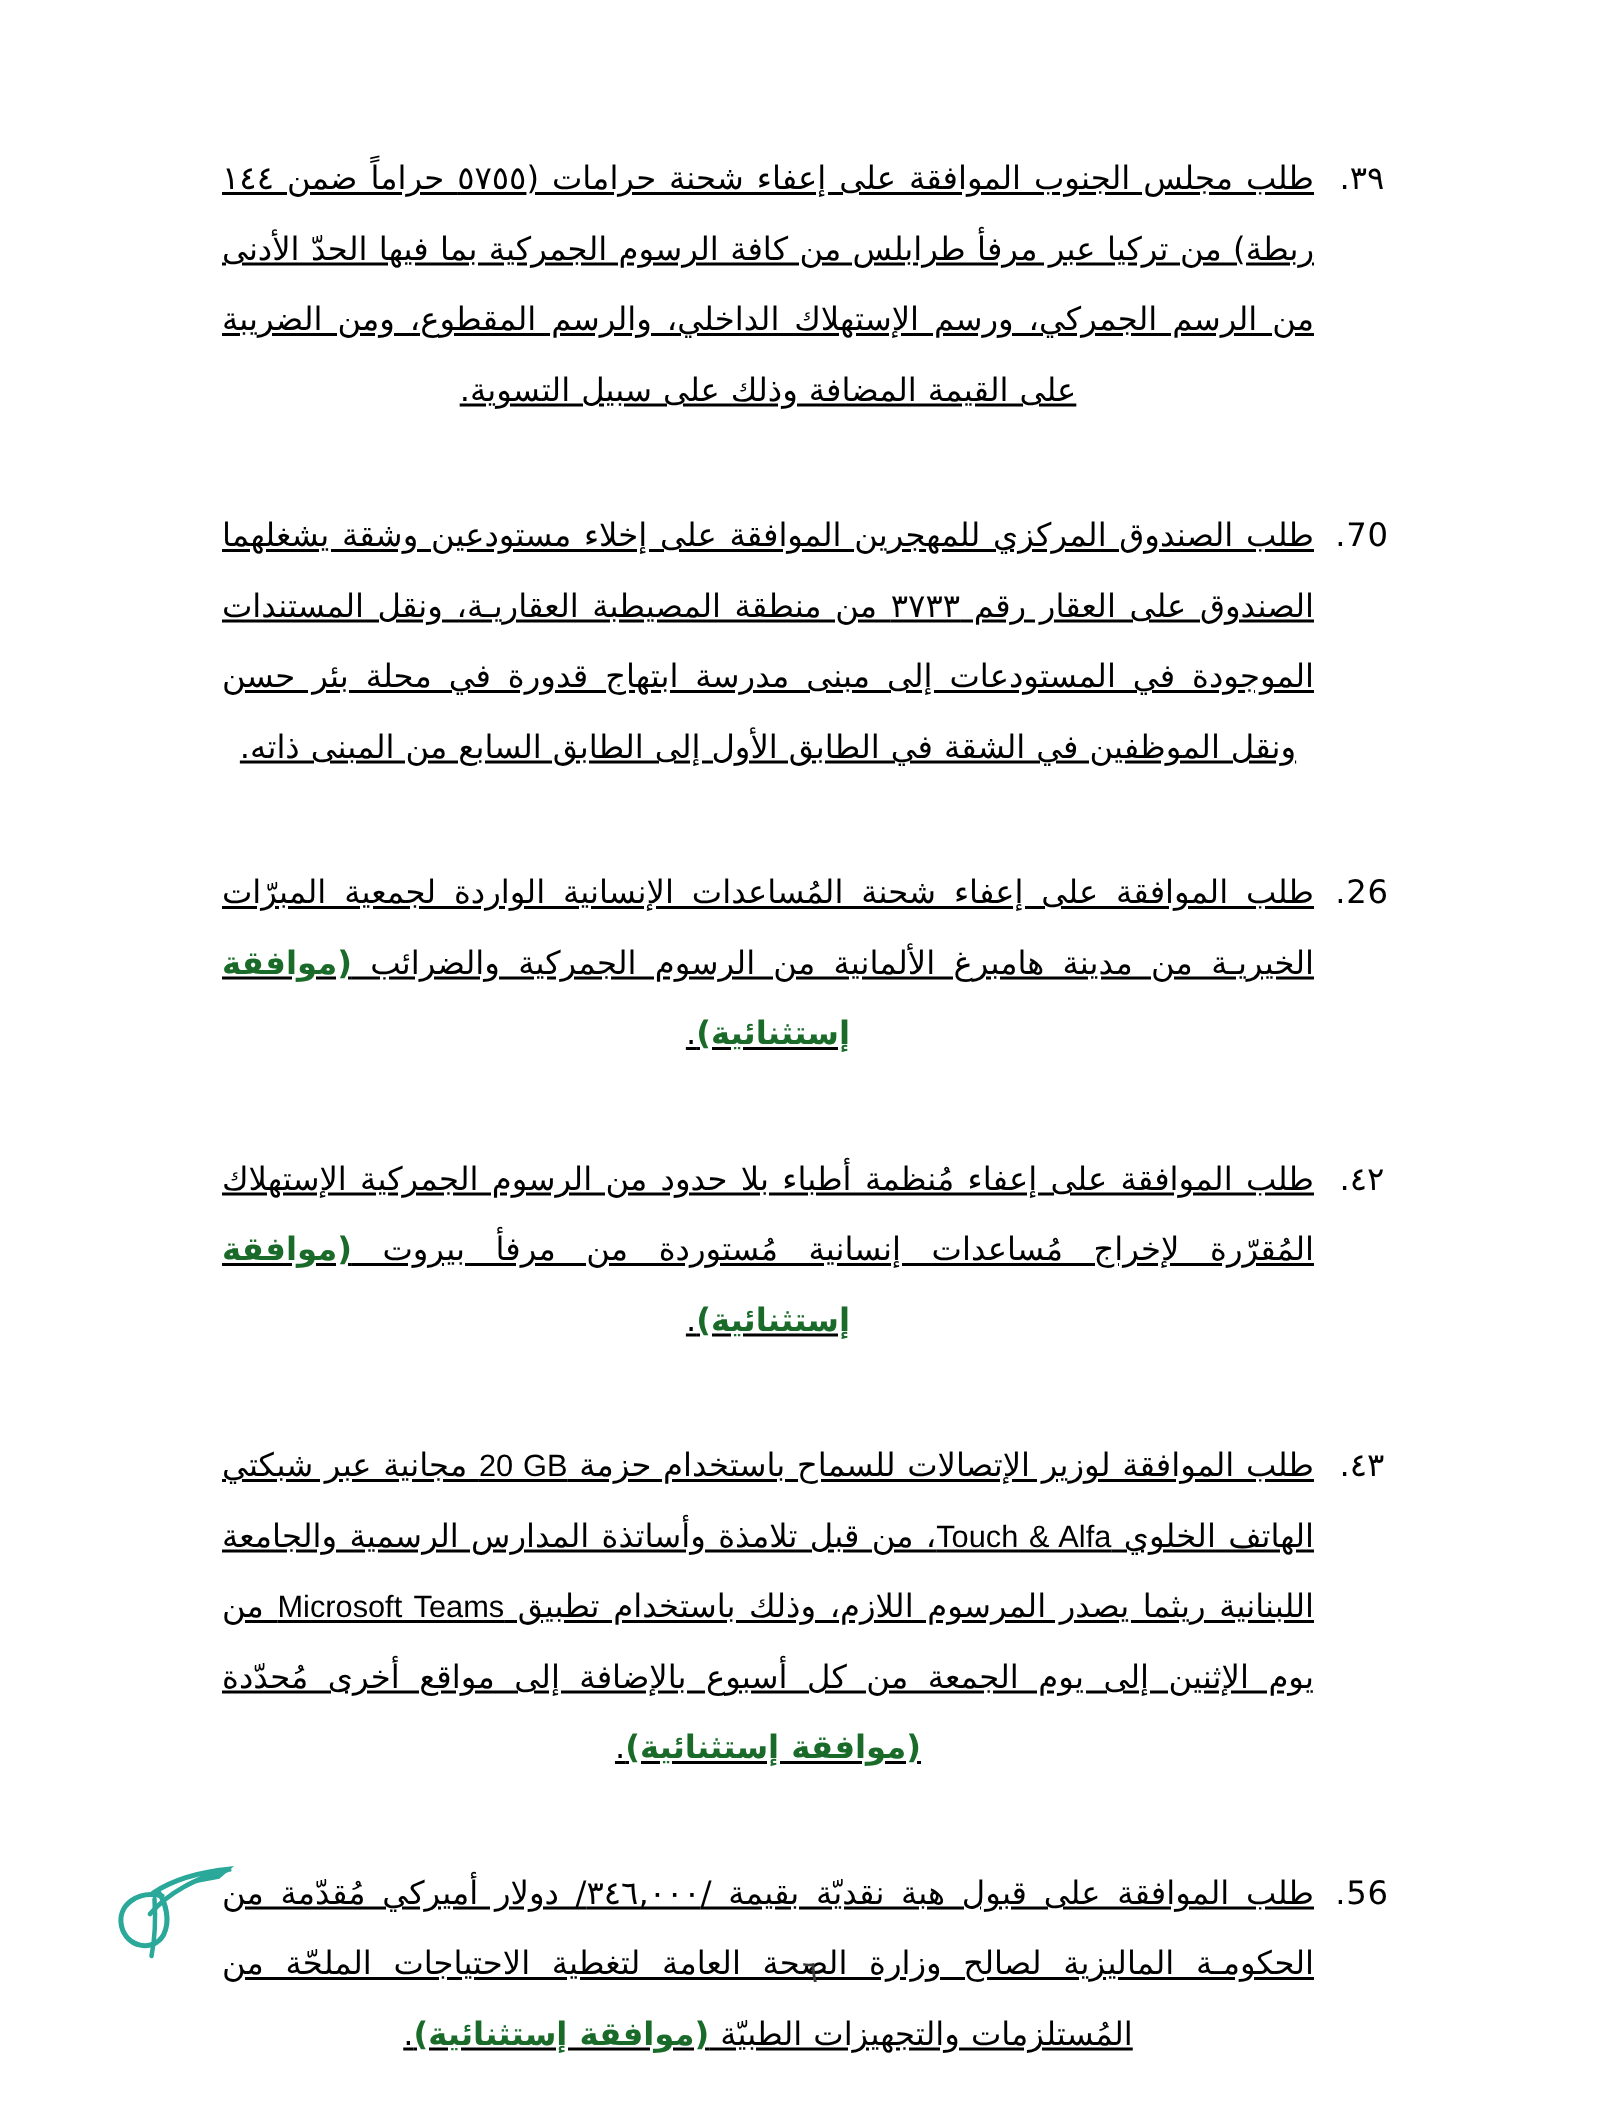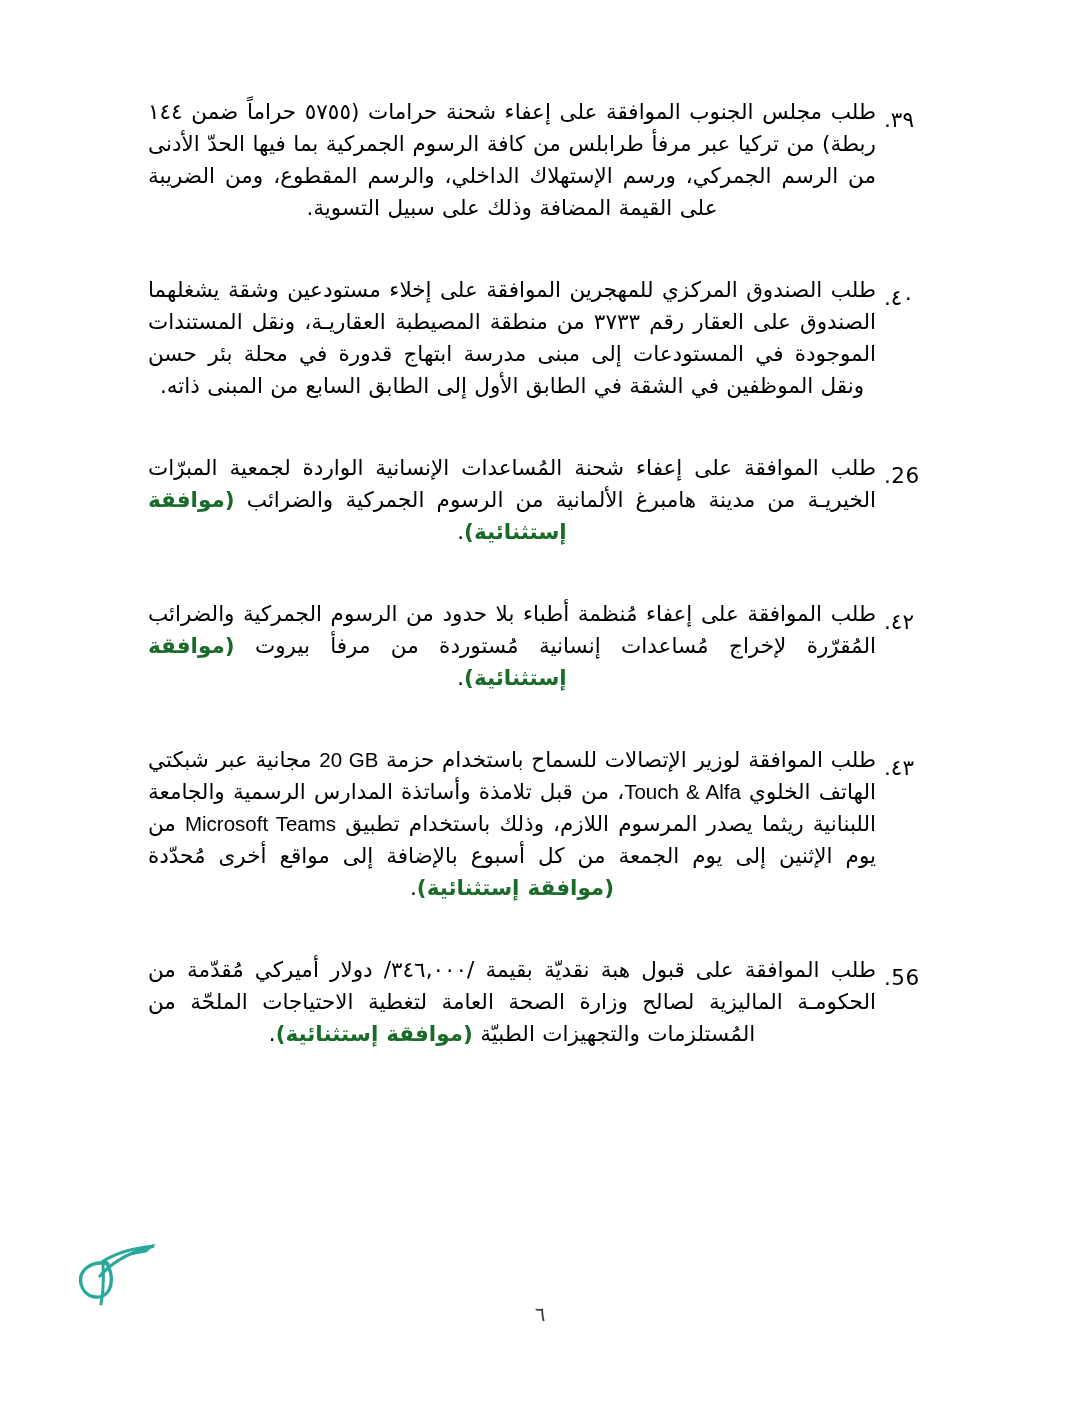--- a/index.html
+++ b/index.html
@@ -33,39 +33,40 @@
     flex-direction: row;
     align-items: flex-start;
     margin-bottom: 50px;
   }
 
   .item:last-of-type { margin-bottom: 0; }
 
   .item-number {
     flex: 0 0 auto;
     width: 56px;
-    text-align: left;
+    text-align: center;
     font-size: 21.5px;
     line-height: 47px;
     letter-spacing: 0.5px;
     white-space: nowrap;
     padding-left: 8px;
     box-sizing: border-box;
     direction: rtl;
     unicode-bidi: isolate;
   }
 
   .item-body {
     flex: 1 1 auto;
     font-size: 21.5px;
-    line-height: 32px;
+    line-height: 47px;
     text-align: justify;
     text-justify: inter-word;
     direction: rtl;
     word-spacing: 0.5px;
+    text-decoration: underline;
   }
 
   
   .item-body.center-last { text-align-last: center; }
 
   .latin {
     direction: ltr;
     unicode-bidi: isolate;
     font-family: "Liberation Sans", "DejaVu Sans", sans-serif;
     font-size: 20.5px;
@@ -103,32 +104,32 @@
 <div class="page">
 
   <div class="content">
 
     <div class="item">
       <div class="item-number">٣٩.</div>
       <div class="item-body center-last"><span>طلب مجلس الجنوب الموافقة على إعفاء شحنة حرامات (٥٧٥٥ حراماً ضمن ١٤٤ ربطة) من تركيا عبر مرفأ طرابلس من كافة الرسوم الجمركية بما فيها الحدّ الأدنى من الرسم الجمركي، ورسم الإستهلاك الداخلي، والرسم المقطوع، ومن الضريبة على القيمة المضافة وذلك على سبيل التسوية.</span></div>
     </div>
 
     <div class="item">
-      <div class="item-number">٤٠.</div>
+      <div class="item-number">70.</div>
       <div class="item-body center-last"><span>طلب الصندوق المركزي للمهجرين الموافقة على إخلاء مستودعين وشقة يشغلهما الصندوق على العقار رقم ٣٧٣٣ من منطقة المصيطبة العقاريـة، ونقل المستندات الموجودة في المستودعات إلى مبنى مدرسة ابتهاج قدورة في محلة بئر حسن ونقل الموظفين في الشقة في الطابق الأول إلى الطابق السابع من المبنى ذاته.</span></div>
     </div>
 
     <div class="item">
       <div class="item-number">26.</div>
       <div class="item-body center-last"><span>طلب الموافقة على إعفاء شحنة المُساعدات الإنسانية الواردة لجمعية المبرّات الخيريـة من مدينة هامبرغ الألمانية من الرسوم الجمركية والضرائب </span><span class="approval">(موافقة إستثنائية)</span><span>.</span></div>
     </div>
 
     <div class="item">
       <div class="item-number">٤٢.</div>
-      <div class="item-body center-last"><span>طلب الموافقة على إعفاء مُنظمة أطباء بلا حدود من الرسوم الجمركية والضرائب المُقرّرة لإخراج مُساعدات إنسانية مُستوردة من مرفأ بيروت </span><span class="approval">(موافقة إستثنائية)</span><span>.</span></div>
+      <div class="item-body center-last"><span>طلب الموافقة على إعفاء مُنظمة أطباء بلا حدود من الرسوم الجمركية الإستهلاك المُقرّرة لإخراج مُساعدات إنسانية مُستوردة من مرفأ بيروت </span><span class="approval">(موافقة إستثنائية)</span><span>.</span></div>
     </div>
 
     <div class="item">
       <div class="item-number">٤٣.</div>
       <div class="item-body center-last"><span>طلب الموافقة لوزير الإتصالات للسماح باستخدام حزمة </span><span class="latin">20 GB</span><span> مجانية عبر شبكتي الهاتف الخلوي </span><span class="latin">Touch  &amp;  Alfa</span><span>، من قبل تلامذة وأساتذة المدارس الرسمية والجامعة اللبنانية ريثما يصدر المرسوم اللازم، وذلك باستخدام تطبيق </span><span class="latin">Microsoft Teams</span><span> من يوم الإثنين إلى يوم الجمعة من كل أسبوع بالإضافة إلى مواقع أخرى مُحدّدة </span><span class="approval">(موافقة إستثنائية)</span><span>.</span></div>
     </div>
 
     <div class="item">
       <div class="item-number">56.</div>
       <div class="item-body center-last"><span>طلب الموافقة على قبول هبة نقديّة بقيمة /٣٤٦,٠٠٠/ دولار أميركي مُقدّمة من الحكومـة الماليزية لصالح وزارة الصحة العامة لتغطية الاحتياجات الملحّة من المُستلزمات والتجهيزات الطبيّة </span><span class="approval">(موافقة إستثنائية)</span><span>.</span></div>

